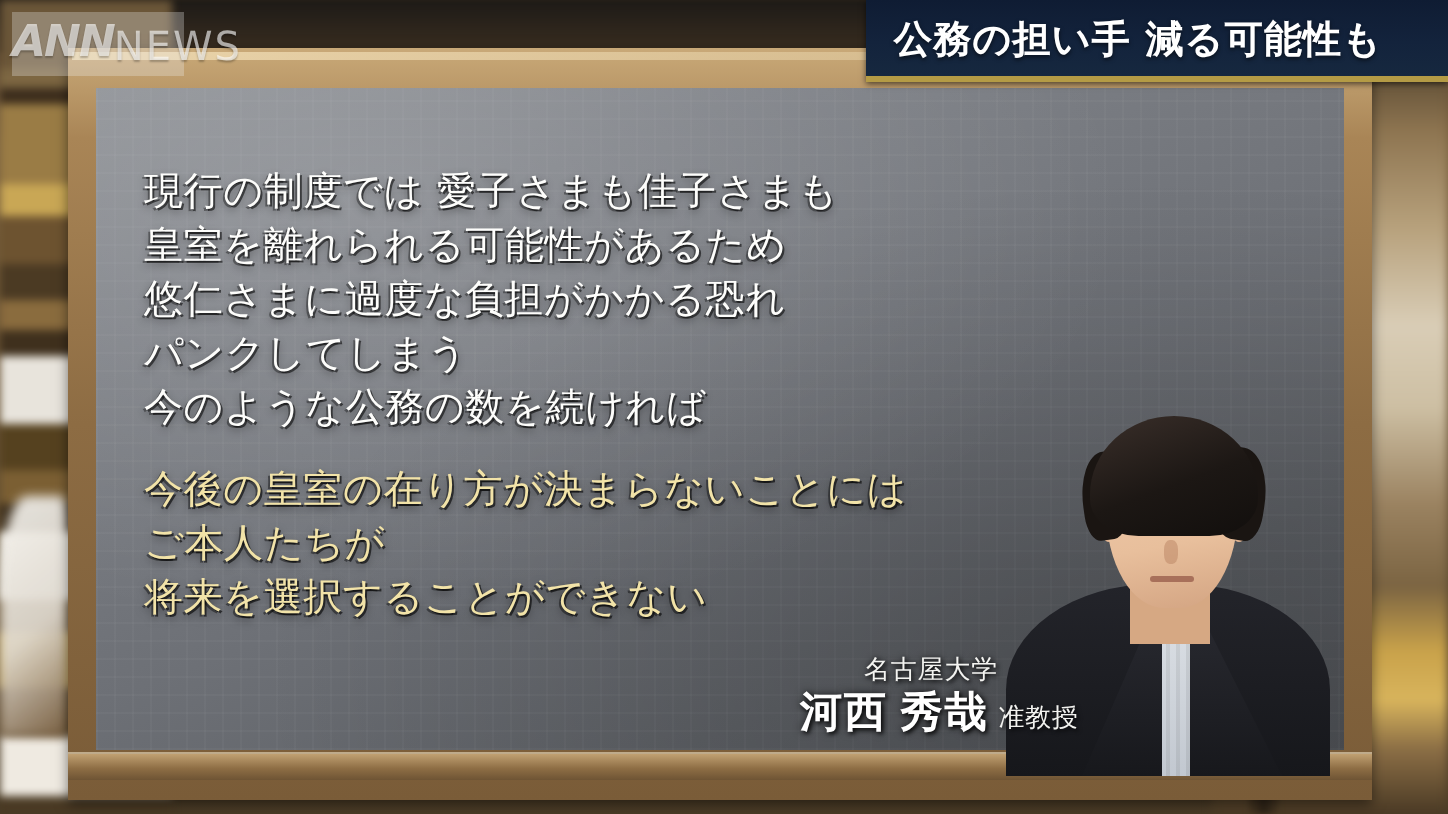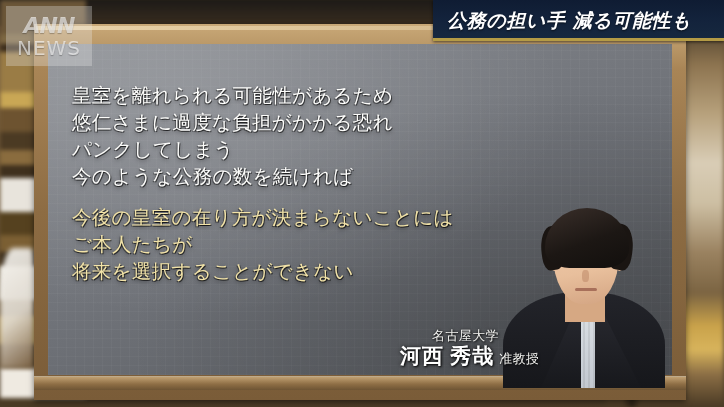--- a/index.html
+++ b/index.html
@@ -328,21 +328,20 @@
     left: 433px;
     top: 0;
     width: 291px;
     z-index: 20;
   }
   .hl-main {
     background: linear-gradient(180deg, #0f1c33 0%, #13233c 55%, #16283f 100%);
     padding: 8px 0 6px 14px;
     border-bottom: 3px solid #b49b45;
     box-shadow: 0 1px 3px rgba(0,0,0,.6);
-    font-style: italic;
   }
   .hl-main-text {
     font-size: 19px;
     line-height: 24px;
     font-weight: 700;
     color: #ffffff;
     letter-spacing: .6px;
     white-space: nowrap;
     text-shadow: 0 1px 2px rgba(0,0,0,.6);
   }
@@ -361,27 +360,26 @@
       1px 1px 0 #000, -1px 1px 0 #000, 1px -1px 0 #000, -1px -1px 0 #000,
       0 2px 4px rgba(0,0,0,.8);
   }
 
   
   .watermark {
     position: absolute;
     left: 6px;
     top: 6px;
     width: 86px;
-    height: 60px;
+    height: 32px;
     z-index: 25;
     background: rgba(235,235,235,.30);
     display: flex;
-    flex-direction: column;
+    flex-direction: row;
     align-items: center;
-    justify-content: center;
     line-height: 1;
   }
   .wm-ann {
     font-size: 22px;
     font-weight: 700;
     font-style: italic;
     color: rgba(255,255,255,.62);
     letter-spacing: -1px;
     text-shadow: 0 1px 1px rgba(0,0,0,.25);
   }
@@ -408,20 +406,21 @@
   </div>
 
   <div class="board-frame"></div>
   <div class="board-frame-inner-hl"></div>
   <div class="board-surface"></div>
   <div class="board-rail"></div>
 
   <div class="quote-area">
 
     <div class="quote-block">
+      <div class="qline">現行の制度では 愛子さまも佳子さまも</div>
       <div class="qline">皇室を離れられる可能性があるため</div>
       <div class="qline">悠仁さまに過度な負担がかかる恐れ</div>
       <div class="qline">パンクしてしまう</div>
       <div class="qline">今のような公務の数を続ければ</div>
     </div>
 
     <div class="quote-block">
       <div class="qline accent">今後の皇室の在り方が決まらないことには</div>
       <div class="qline accent">ご本人たちが</div>
       <div class="qline accent">将来を選択することができない</div>

